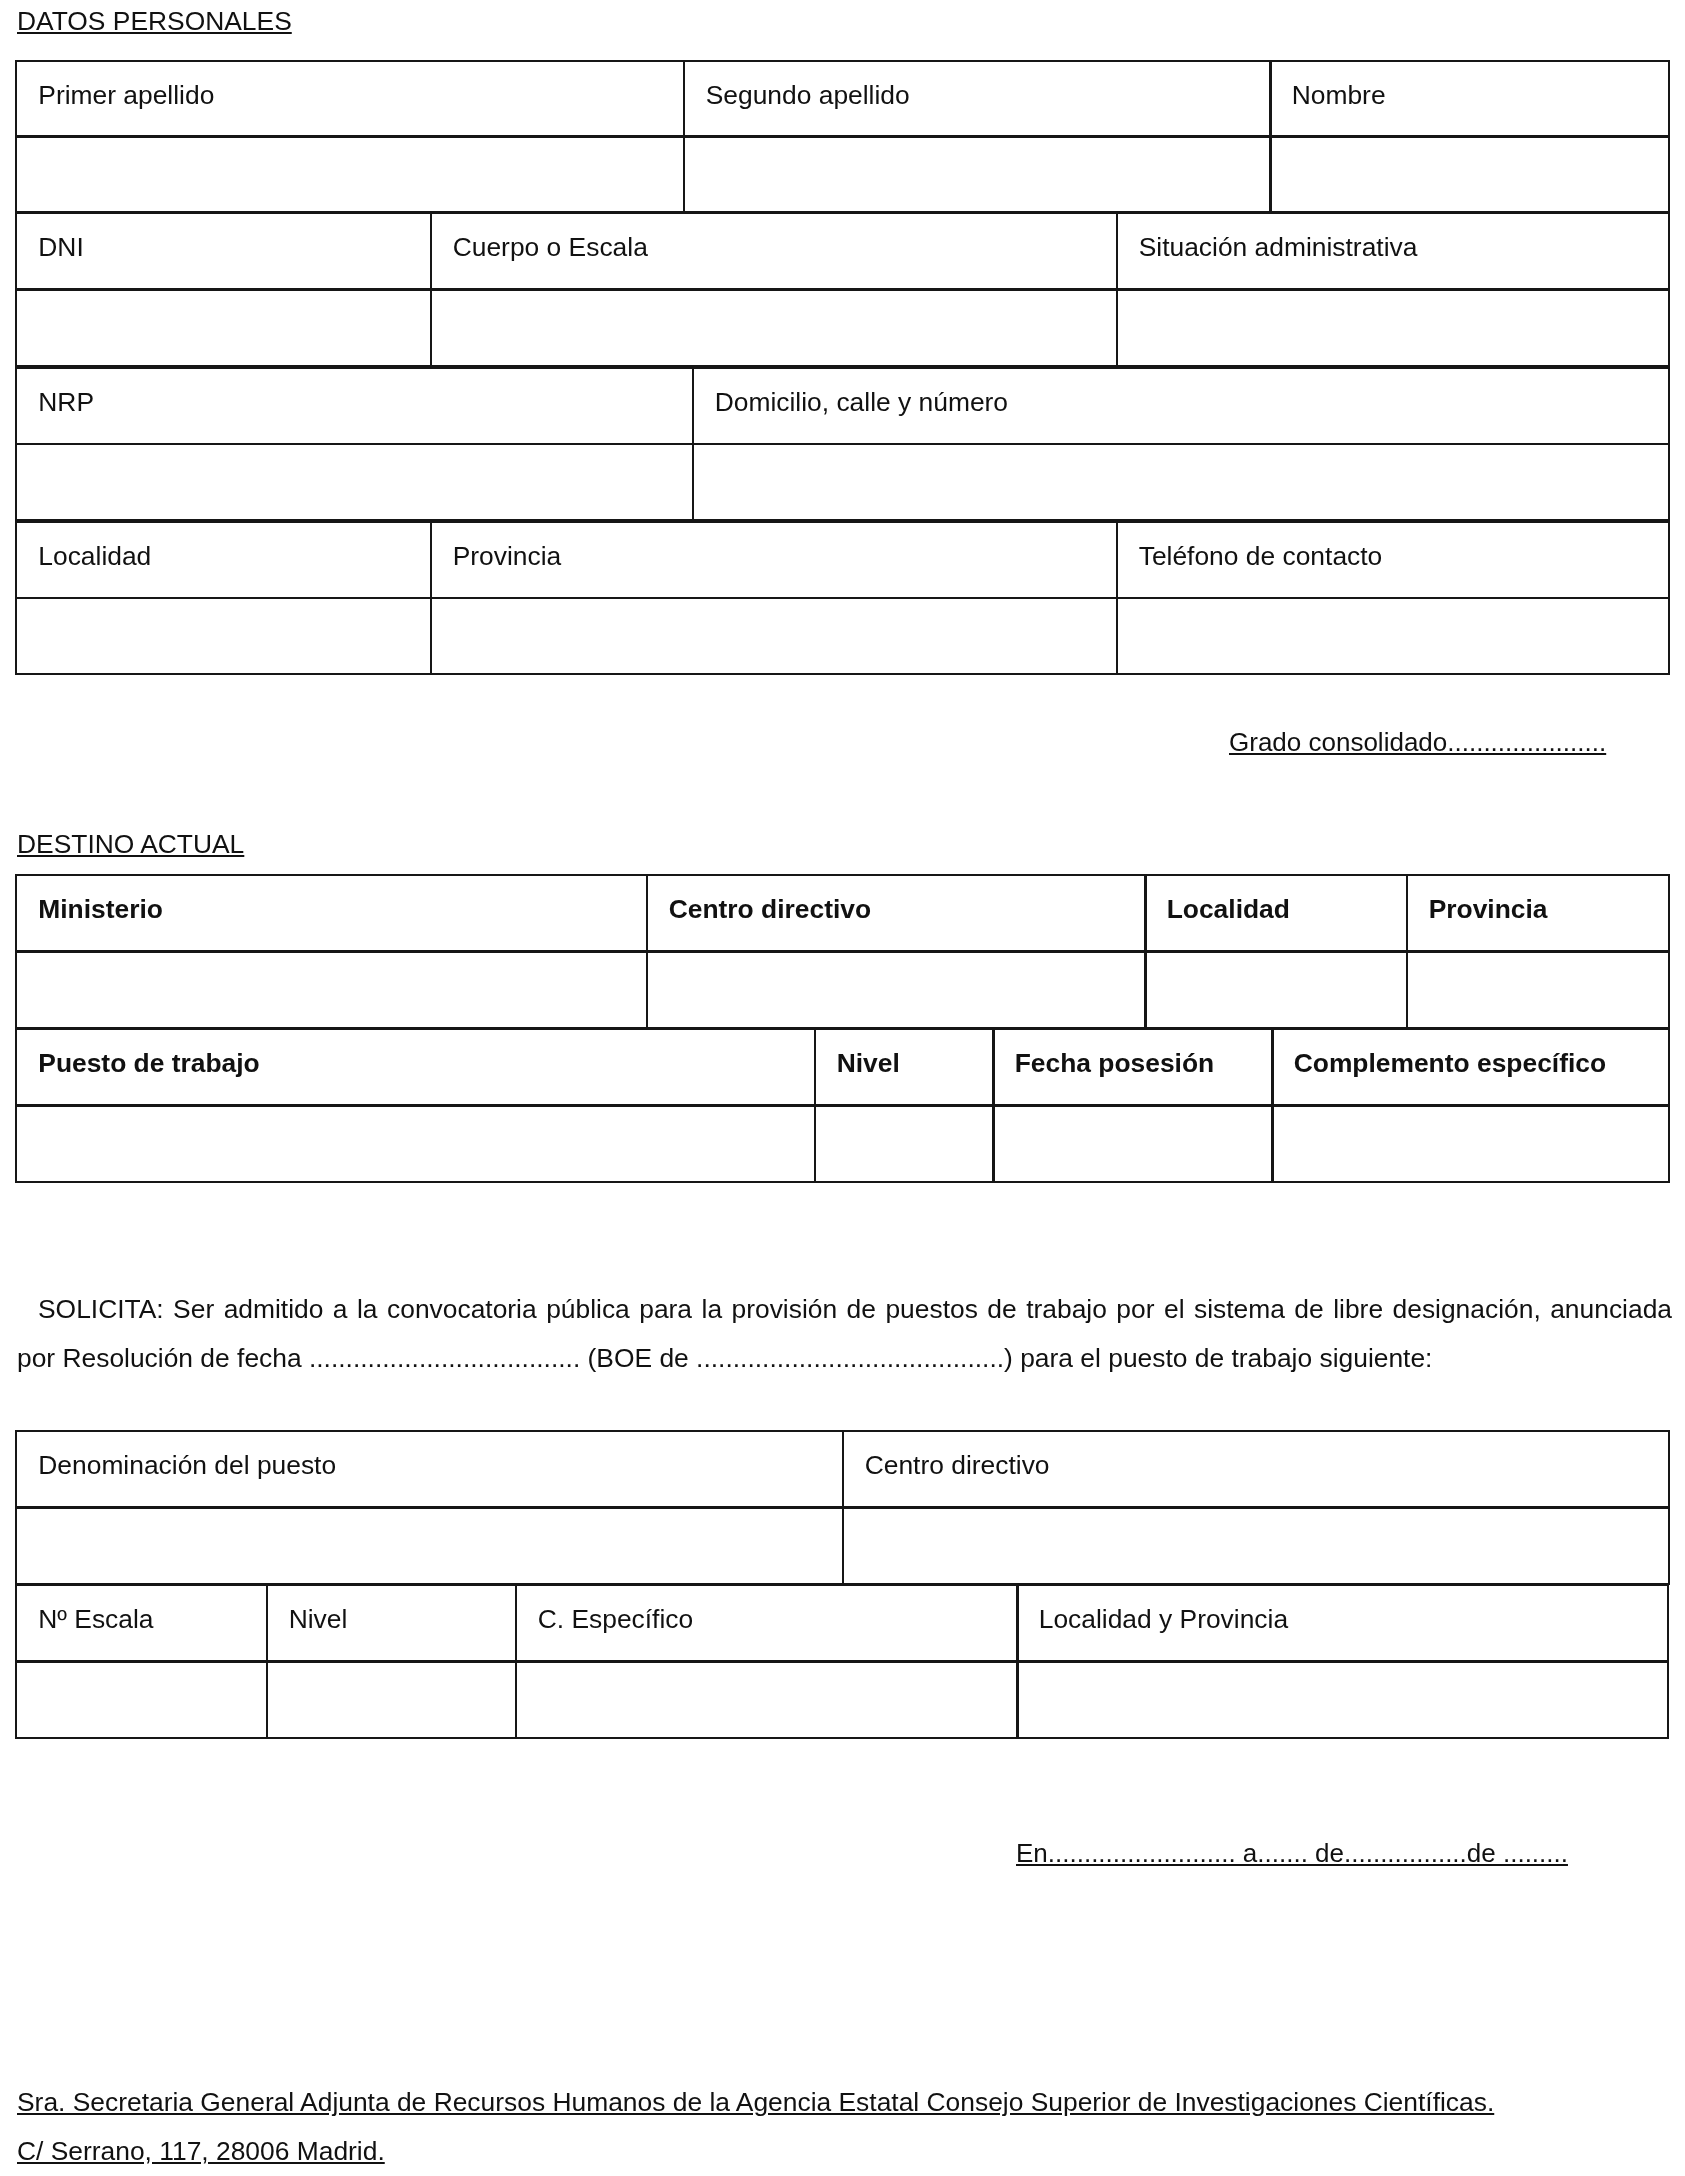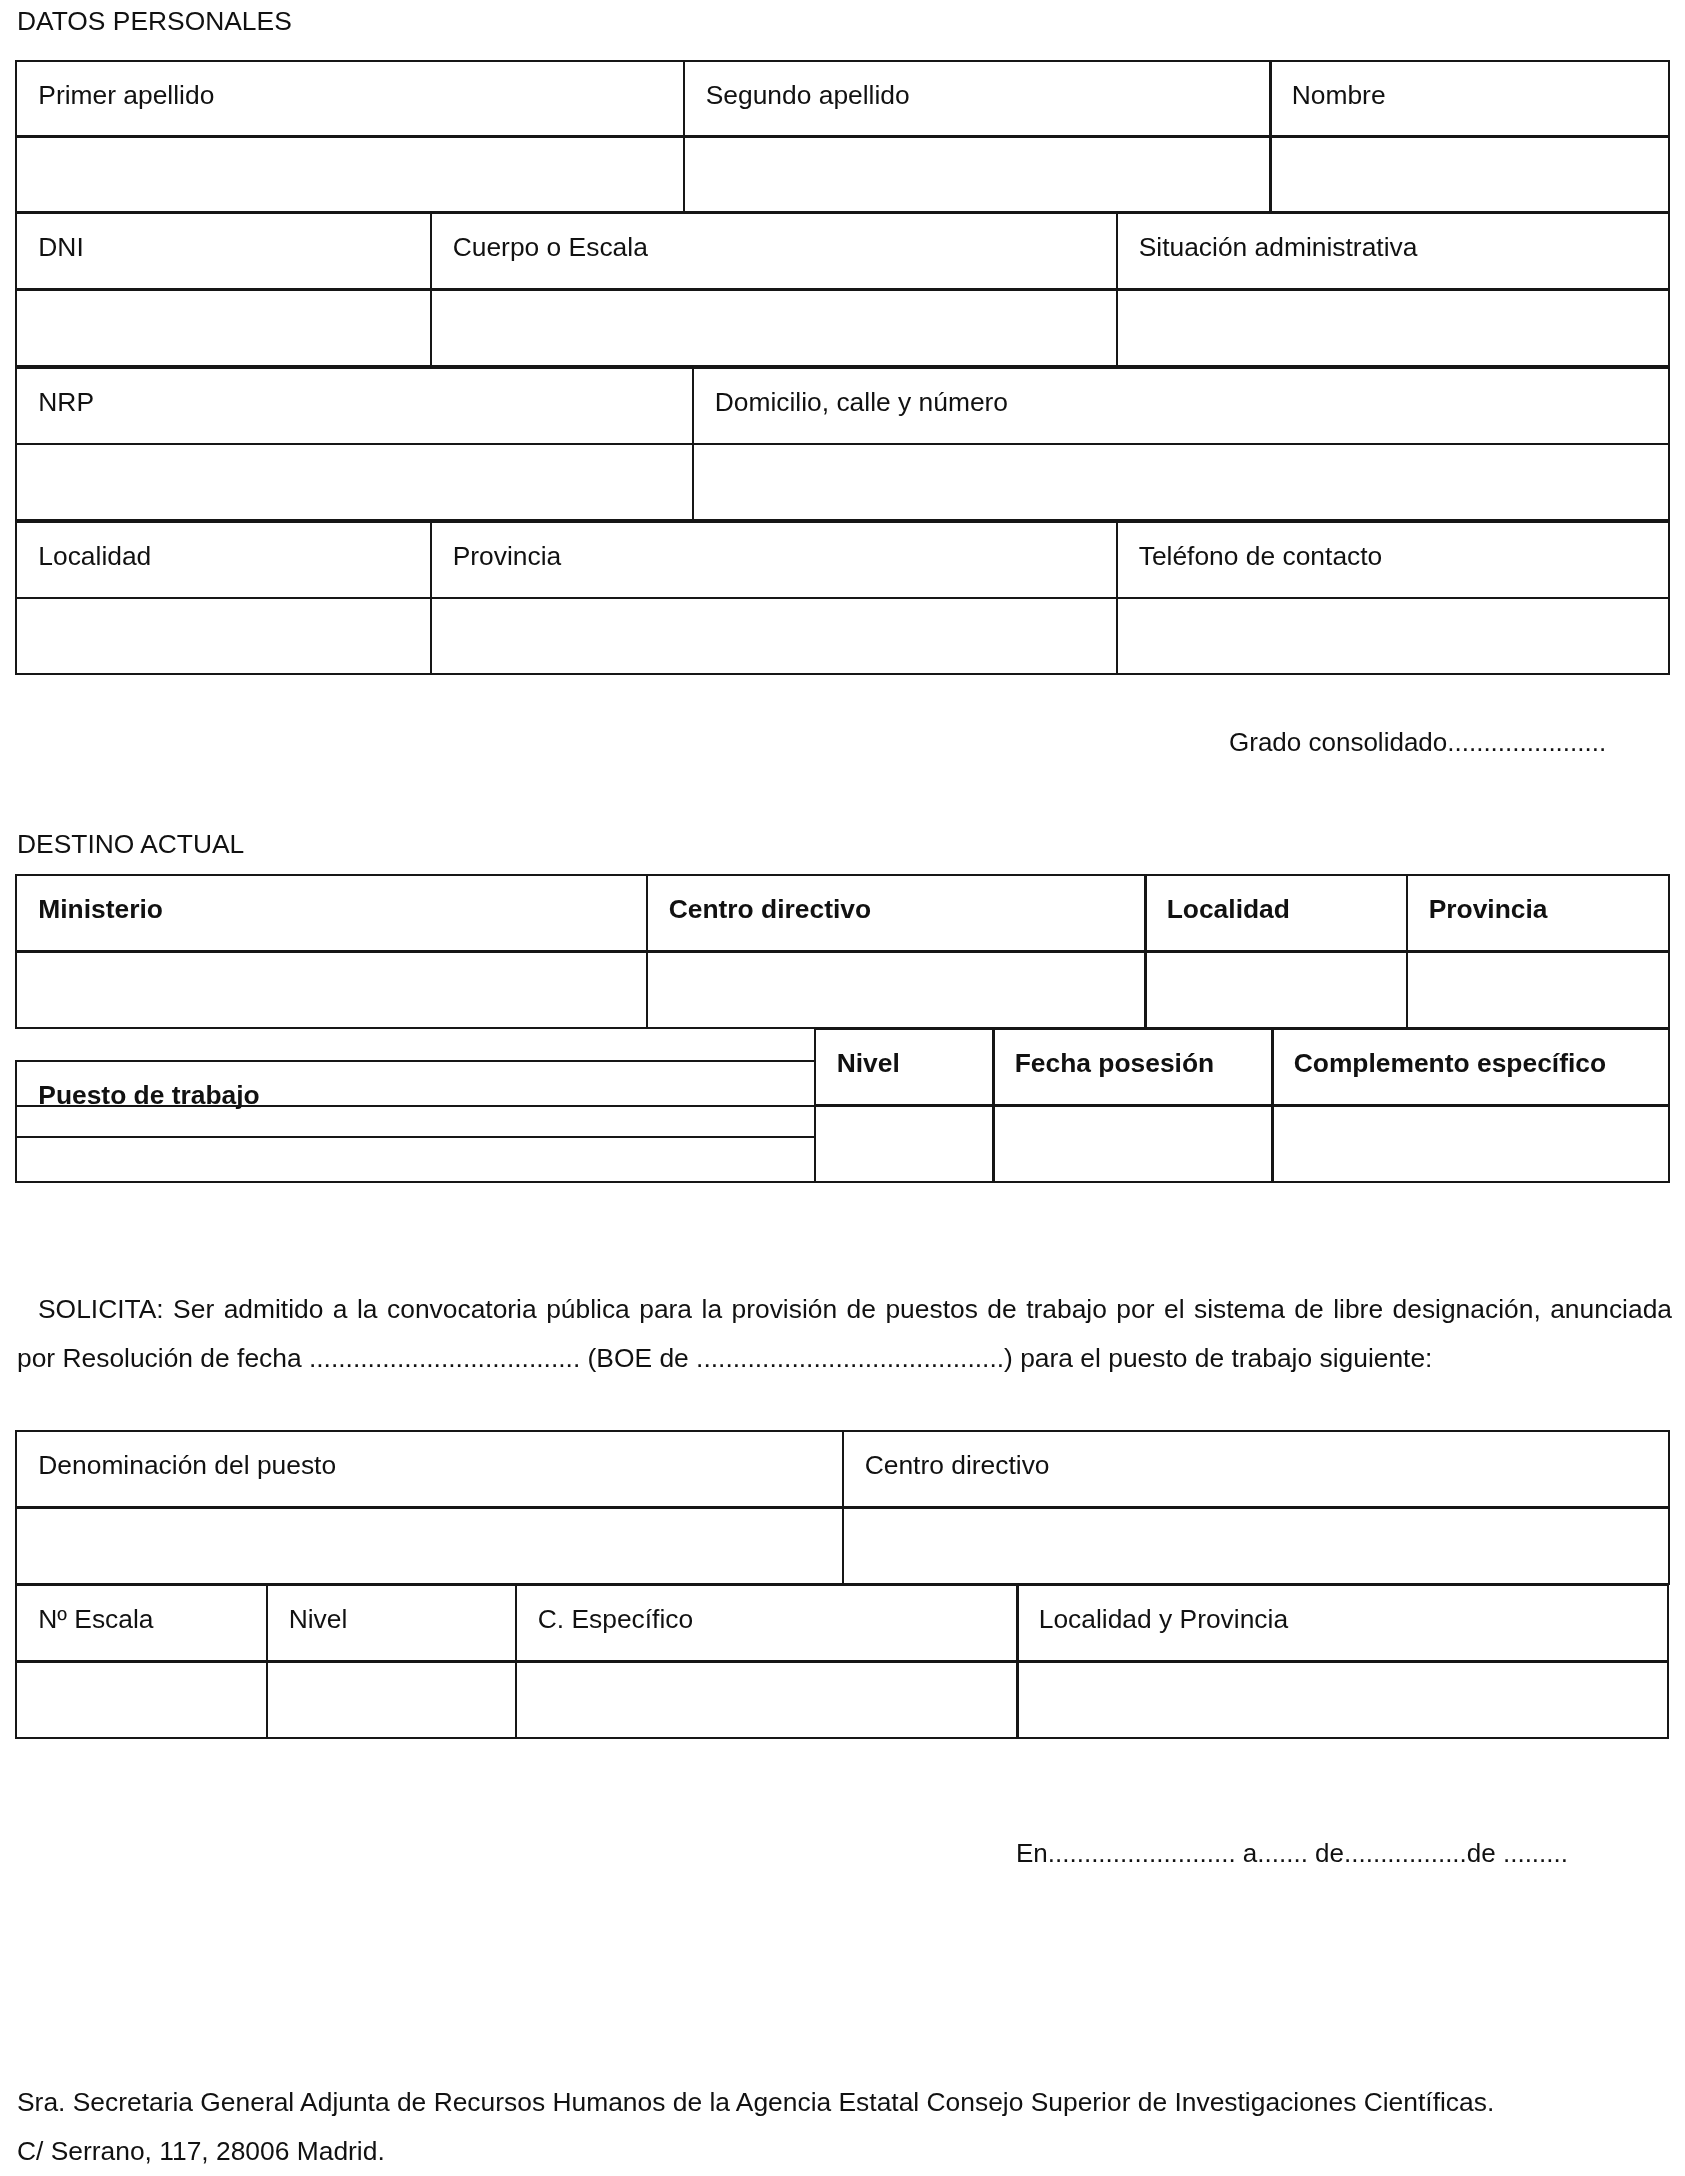--- a/index.html
+++ b/index.html
@@ -1,21 +1,21 @@
 <!DOCTYPE html>
 <html style="font-size:13.6px"><head>
 <meta charset="utf-8">
 <style>
   html, body { margin: 0; padding: 0; background: #ffffff; }
   body {
     width: 1686px; height: 2176px; position: relative; overflow: hidden;
     font-family: "Liberation Sans", sans-serif; color: #111111;
     font-size: 26.4px;
   }
-  .abs { position: absolute; white-space: nowrap; line-height: 1; }
+  .abs { position: absolute; white-space: nowrap; line-height: 1; text-decoration: underline; }
   .section-title { left: 17px; font-size: 26.4px; }
   .grid { position: absolute; left: 15.3px; width: 1657px; }
   .row { position: absolute; left: 0; width: 100%; height: 78px; padding-left: 28px; }
   .cell {
     position: absolute; top: 0; height: 100%; box-sizing: border-box;
     border: 2.6px solid #161616; margin-left: -2.6px;
   }
   .cell.label-cell .lbl { position: absolute; left: 21px; top: 20.4px; line-height: 1; white-space: nowrap; }
   .row + .row .cell { border-top-width: 2.6px; }
   .paragraph {
@@ -116,21 +116,21 @@
         <span class="lbl">Provincia</span>
       </div>
   </div>
   <div class="row" style="top:77px;">
     <div class="cell" style="left:2.6px; width:633px;"><span></span></div>
     <div class="cell" style="left:633px; width:501px;"><span></span></div>
     <div class="cell" style="left:1131px; width:264px;"><span></span></div>
     <div class="cell" style="left:1393px; width:264px;"><span></span></div>
   </div>
   <div class="row" style="top:154px;">
-    <div class="cell label-cell" style="left:2.6px; width:801px;margin-top:32px;">
+    <div class="cell label-cell" style="left:2.6px; width:801px;">
         <span class="lbl">Puesto de trabajo</span>
       </div>
     <div class="cell label-cell" style="left:801px; width:181px;">
         <span class="lbl">Nivel</span>
       </div>
     <div class="cell label-cell" style="left:979px; width:282px;">
         <span class="lbl">Fecha posesión</span>
       </div>
     <div class="cell label-cell" style="left:1258px; width:399px;">
         <span class="lbl">Complemento específico</span>

